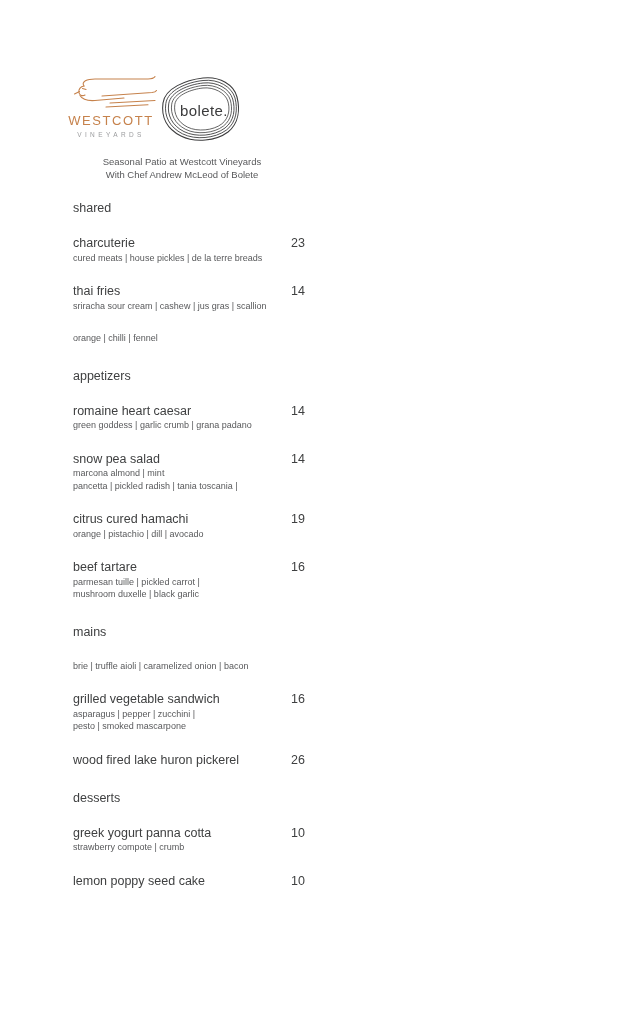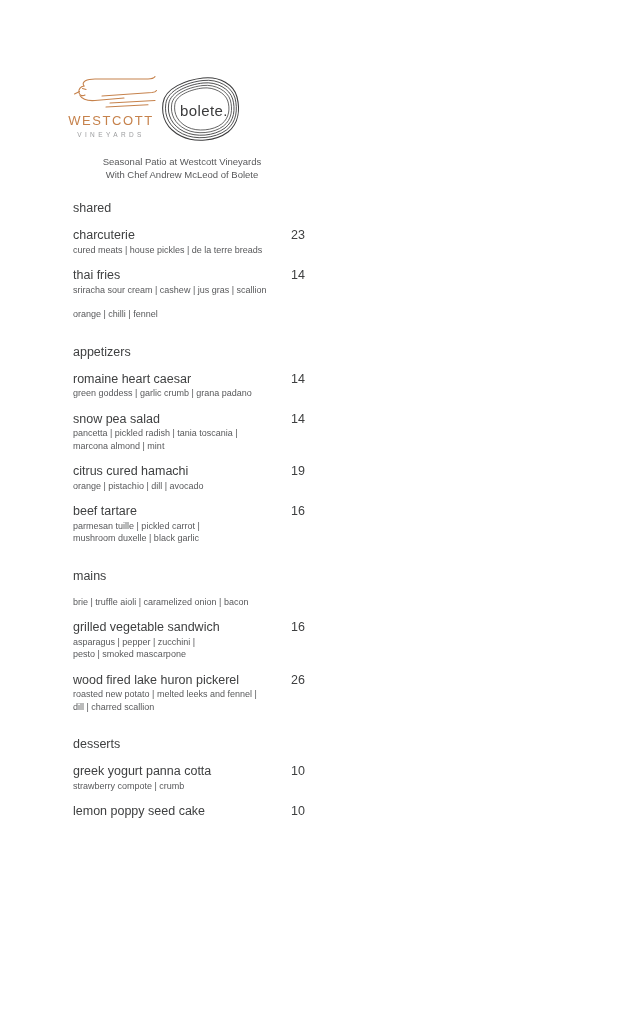--- a/index.html
+++ b/index.html
@@ -62,21 +62,21 @@
   
   .menu {
     position: absolute; left: 73px; top: 196px; width: 232px;
   }
   .menu-section .section-title {
     margin-top: 24px;
     font-size: 12.5px; line-height: 15px;
     color: var(--ink);
   }
   .menu-section:first-child .section-title { margin-top: 5px; }
-  .item { margin-top: 12px; }
+  .item { margin-top: 20px; }
   .item-header {
     display: flex; justify-content: space-between; align-items: baseline;
     font-size: 12.5px; line-height: 14px;
     color: var(--ink);
   }
   .item-price { text-align: center; }
   .item-desc { margin-top: 1.5px; }
   .desc-line {
     font-size: 9px; line-height: 12.5px;
     color: var(--muted);
@@ -168,22 +168,22 @@
           <div class="item-desc">
             <div class="desc-line">green goddess | garlic crumb | grana padano</div>
           </div>
         </div>
         <div class="item">
           <div class="item-header">
             <span class="item-name">snow pea salad</span>
             <span class="item-price">14</span>
           </div>
           <div class="item-desc">
+            <div class="desc-line">marcona almond | mint</div>
             <div class="desc-line">pancetta | pickled radish | tania toscania |</div>
-            <div class="desc-line">marcona almond | mint</div>
           </div>
         </div>
         <div class="item">
           <div class="item-header">
             <span class="item-name">citrus cured hamachi</span>
             <span class="item-price">19</span>
           </div>
           <div class="item-desc">
             <div class="desc-line">orange | pistachio | dill  | avocado</div>
           </div>
@@ -214,24 +214,20 @@
           <div class="item-desc">
             <div class="desc-line">asparagus | pepper | zucchini |</div>
             <div class="desc-line">pesto | smoked mascarpone</div>
           </div>
         </div>
         <div class="item">
           <div class="item-header">
             <span class="item-name">wood fired lake huron pickerel</span>
             <span class="item-price">26</span>
           </div>
-          <div class="item-desc">
-            <div class="desc-line">roasted new potato | melted leeks and fennel |</div>
-            <div class="desc-line">dill | charred scallion</div>
-          </div>
         </div>
       </section>
       <section class="menu-section">
         <div class="section-title">desserts</div>
         <div class="item">
           <div class="item-header">
             <span class="item-name">greek yogurt panna cotta</span>
             <span class="item-price">10</span>
           </div>
           <div class="item-desc">

